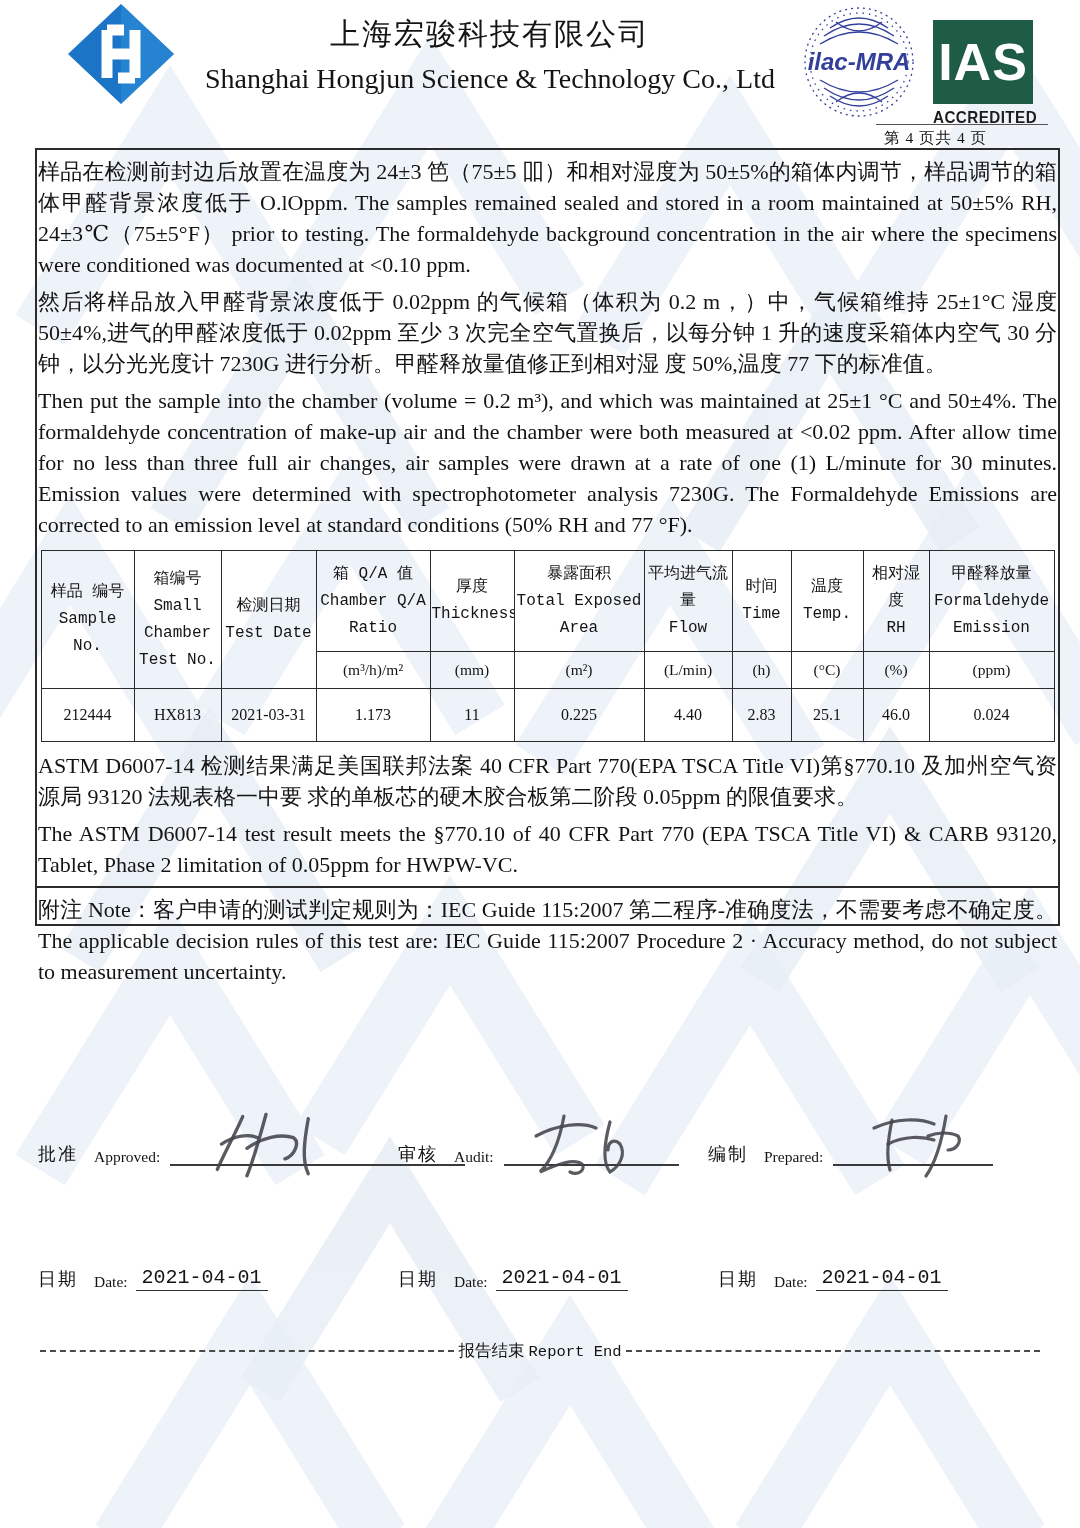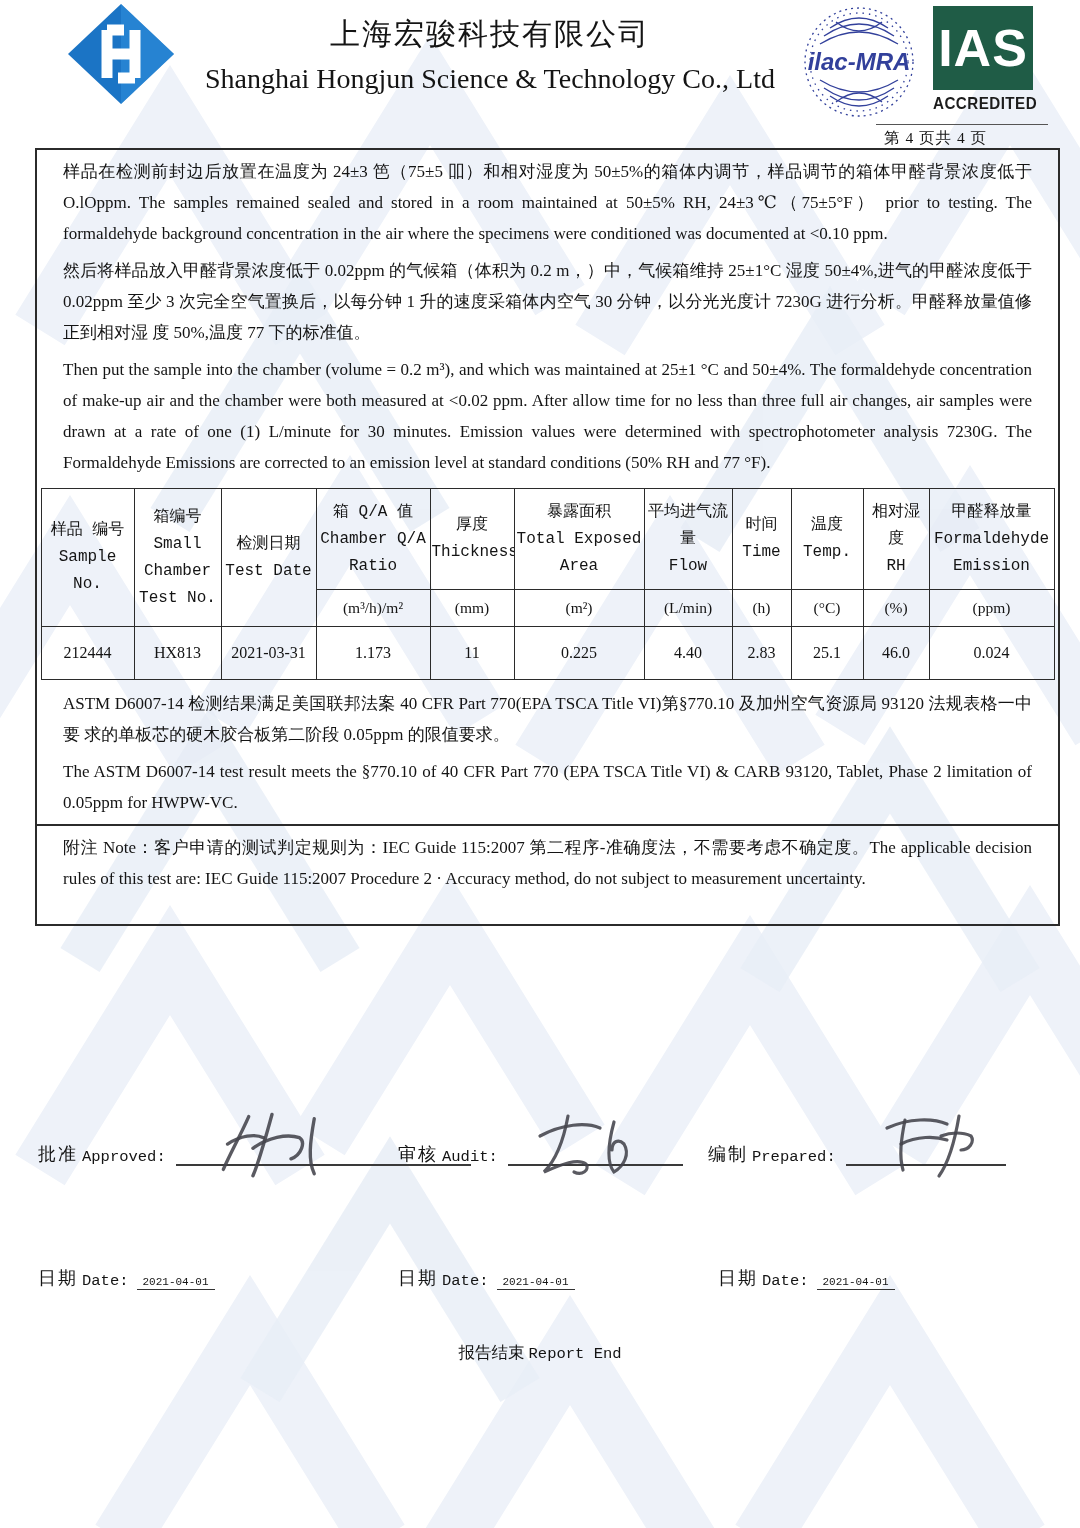--- a/index.html
+++ b/index.html
@@ -8,57 +8,57 @@
   .wm{position:absolute;inset:0;z-index:0;pointer-events:none;}
   .content{position:absolute;inset:0;z-index:1;}
 
   
   .logo-wrap{position:absolute;left:62px;top:2px;width:118px;height:104px;}
   .titles{position:absolute;left:150px;top:14px;width:680px;text-align:center;}
   .company-zh{font-size:30px;letter-spacing:2px;}
   .company-en{font-size:28px;margin-top:8px;}
   .ilac{position:absolute;left:800px;top:2px;width:118px;height:120px;}
   .ilac text{font-family:"Liberation Sans",sans-serif;font-weight:bold;font-style:italic;}
-  .ias{position:absolute;left:933px;top:6px;width:100px;text-align:center;}
+  .ias{position:absolute;left:933px;top:20px;width:100px;text-align:center;}
   .ias-box{width:100px;height:84px;background:#1f5c46;display:flex;align-items:center;justify-content:center;}
   .ias-box span{color:#fff;font-family:"Liberation Sans",sans-serif;font-weight:bold;font-size:52px;letter-spacing:1px;}
   .ias-accr{font-family:"Liberation Sans",sans-serif;font-weight:bold;font-size:16.5px;color:#1c1c1c;
             letter-spacing:.5px;margin-top:4px;transform:scaleX(.92);transform-origin:left;}
   .report-line{position:absolute;left:60px;top:112px;font-size:17.5px;}
   .report-line .u{border-bottom:1.8px solid #222;padding-bottom:2px;}
   .pageinfo-line{position:absolute;left:876px;top:124px;width:172px;border-top:1.5px solid #555;}
   .pageinfo{position:absolute;left:884px;top:128px;font-size:15.5px;letter-spacing:1px;}
 
   
   .box{position:absolute;left:35px;top:148px;width:1021px;height:774px;border:2px solid #2b2b2b;background:transparent;}
   .box-title{text-align:center;font-weight:bold;font-size:18.5px;padding:8px 0 6px 0;border-bottom:2px solid #2b2b2b;}
-  .para{margin:6px 8px;padding:0 18px;font-size:17px;line-height:31px;text-align:justify;}
+  .para{margin:6px 0;padding:0 1px;font-size:22px;line-height:31px;text-align:justify;}
   .rule{border-top:2px solid #2b2b2b;margin:4px 0;}
 
   
   table.t{border-collapse:collapse;width:1013px;margin:10px auto 8px auto;table-layout:fixed;}
   .t th,.t td{border:1.6px solid #2b2b2b;text-align:center;vertical-align:middle;
               font-weight:normal;font-size:16px;padding:2px 1px;overflow:hidden;}
   .t .h-main th{height:96px;line-height:27px;}
   .t .h-unit th{height:32px;font-size:15.5px;}
   .t .d td{height:48px;font-size:16px;}
   .t .zh,.t .en{display:block;font-family:Liberation Mono, monospace;}
 
   
   .sig-group{position:absolute;display:flex;align-items:flex-end;}
   .lbl-zh{font-size:18px;letter-spacing:2px;}
-  .lbl-en{font-family:Liberation Mono, monospace;font-size:15.5px;margin-left:4px;}
+  .lbl-en{font-family:Liberation Serif, serif;font-size:15.5px;margin-left:16px;}
   .sigline{position:relative;border-bottom:2px solid #3a3a3a;height:4px;margin-left:10px;}
   .sigline svg{position:absolute;bottom:-16px;}
-  .date-val{font-family:"Liberation Mono","DejaVu Sans Mono",monospace;font-size:11px;
+  .date-val{font-family:"Liberation Mono","DejaVu Sans Mono",monospace;font-size:20px;
             border-bottom:1.6px solid #333;padding:0 6px 1px 6px;margin-left:8px;}
   .sig-stroke{stroke:#43434b;stroke-width:3.2;fill:none;stroke-linecap:round;opacity:.88;}
 
   
-  .report-end{position:absolute;left:40px;right:40px;top:1340px;display:flex;align-items:center;flex-direction:column;}
+  .report-end{position:absolute;left:40px;right:40px;top:1340px;display:flex;align-items:center;}
   .dash{flex:1;border-top:2px dashed #4a4a4a;}
   .end-label{padding:0 4px;font-size:16.5px;white-space:nowrap;}
   .end-label .mono{font-family:"Liberation Mono","DejaVu Sans Mono",monospace;font-size:15.5px;}
 </style>
 </head>
 <body>
 
 <div class="page">
 
   <svg class="wm" width="1080" height="1528" viewBox="0 0 1080 1528">

